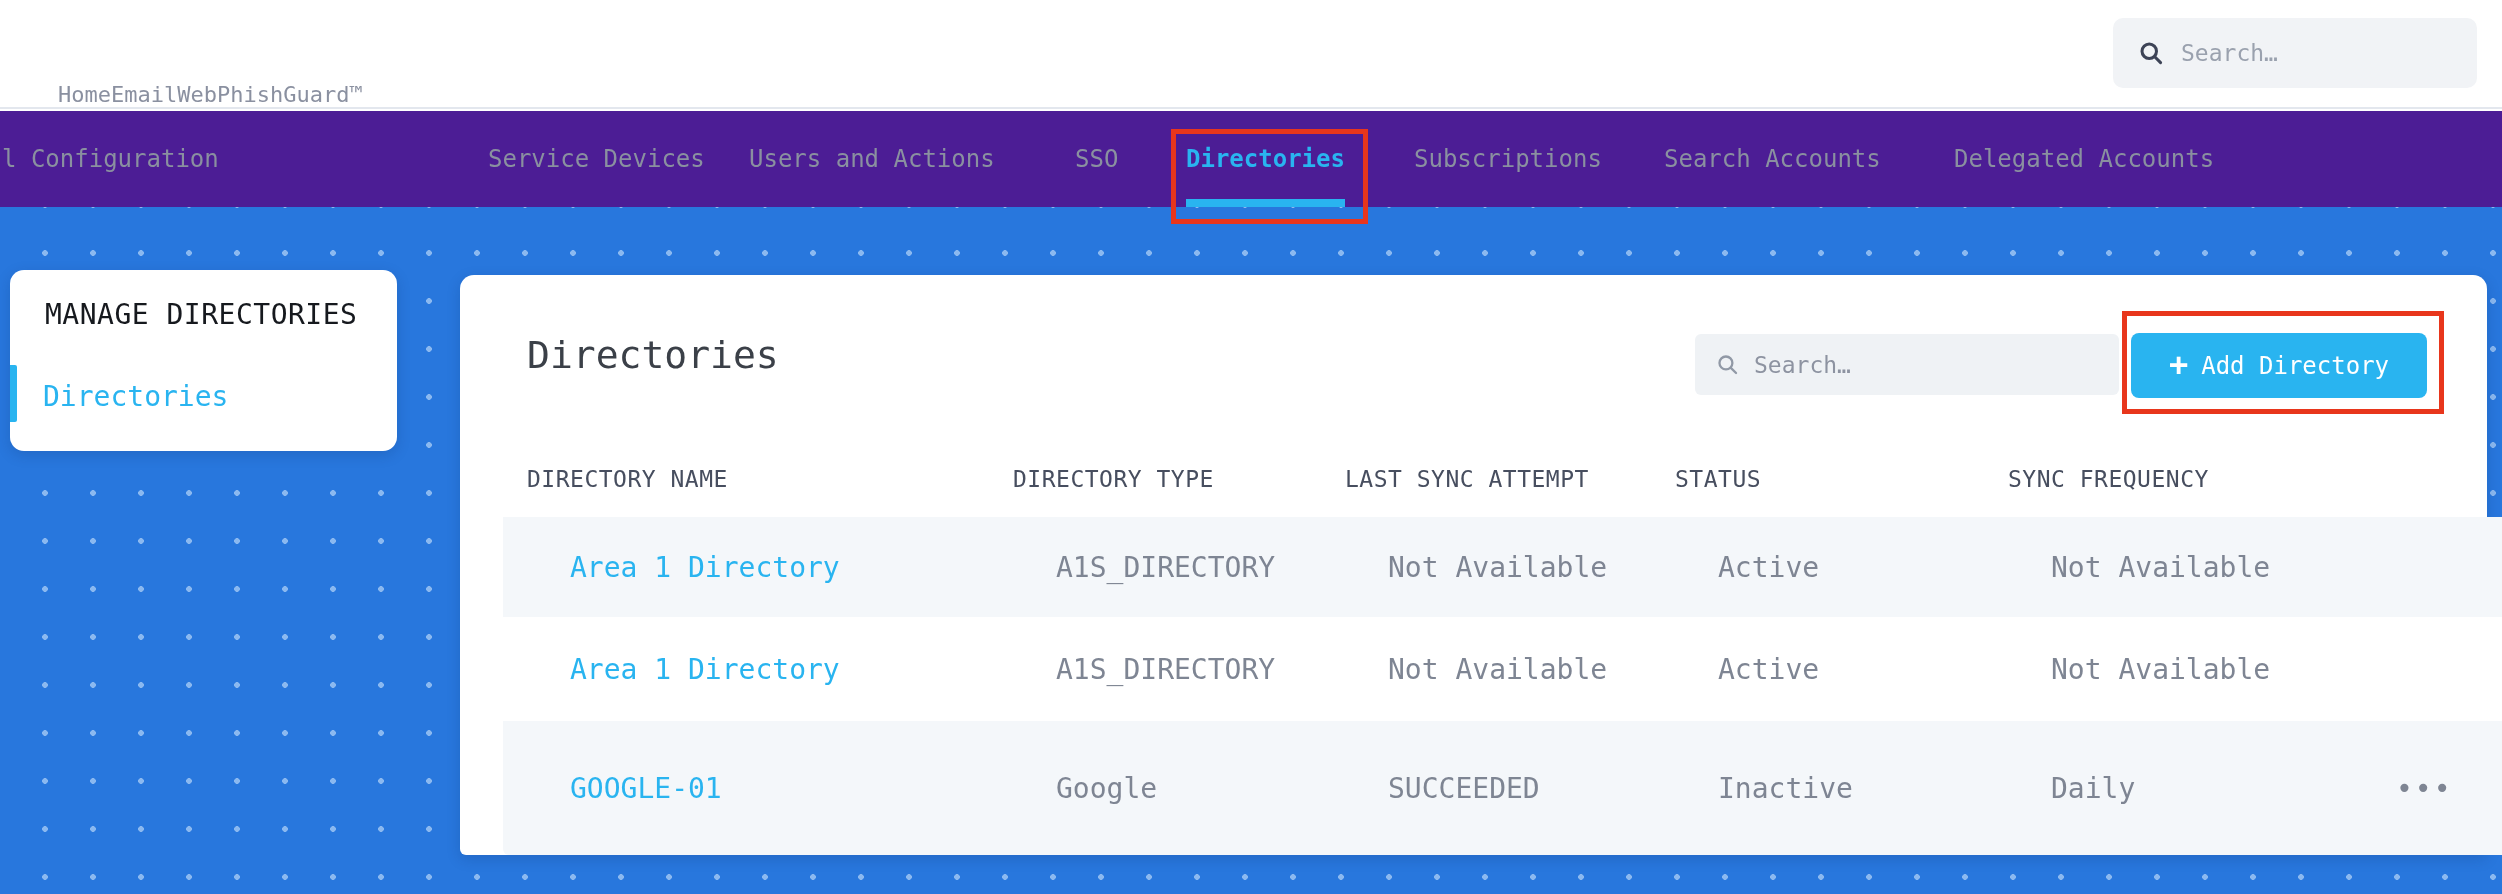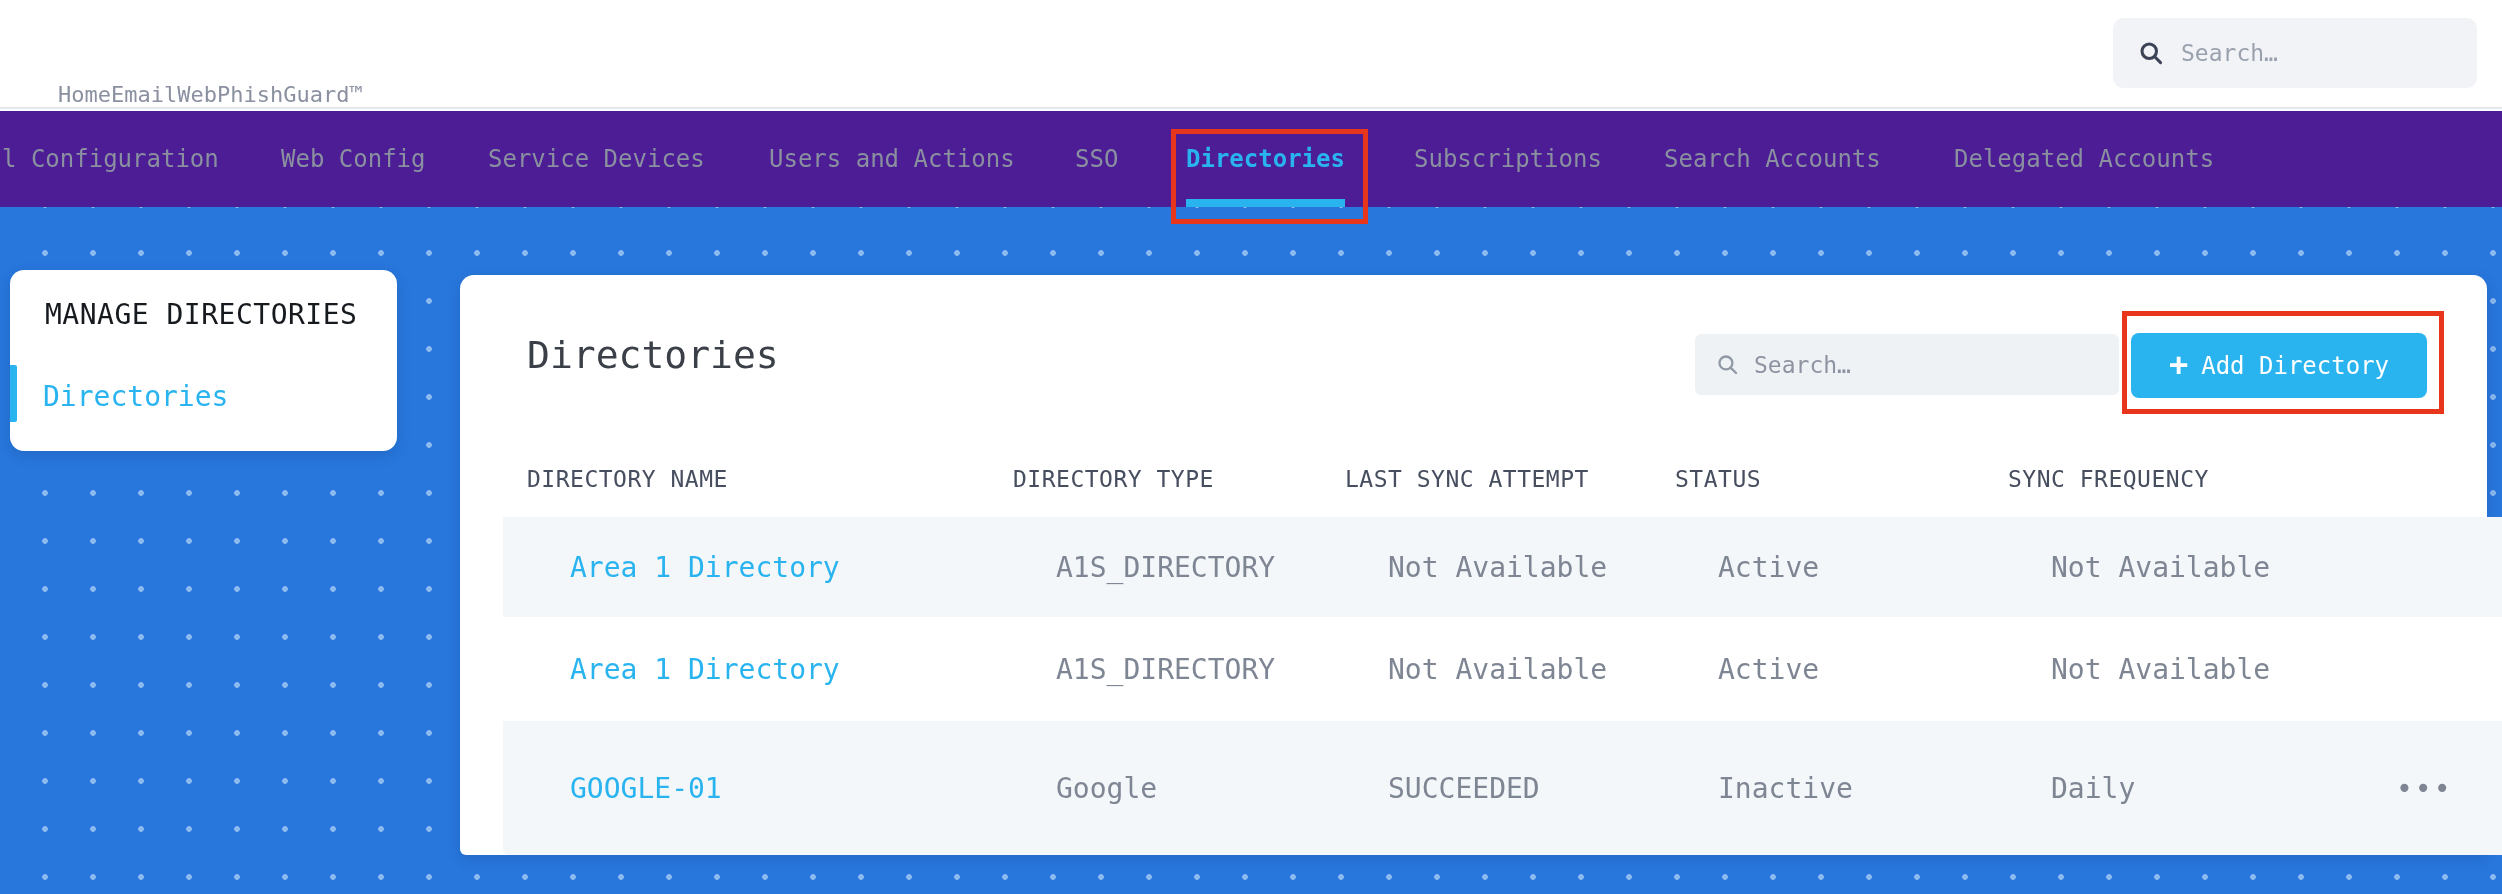--- a/index.html
+++ b/index.html
@@ -21,21 +21,21 @@
              border-radius:10px; display:flex; align-items:center; padding-left:24px; gap:16px;}
   .topsearch input{flex:1; min-width:0; background:transparent; border:none; outline:none;
                    font:inherit; font-size:23px; color:#3e4356; padding-right:14px;}
   .topsearch input::placeholder{color:#9aa1ae;}
   .card-search input::placeholder{color:#8d93a1;}
 
   
   .subnav{position:absolute; left:0; top:111px; width:100%; height:96px; background:#4c1d95; z-index:2;}
   .sn{position:absolute; top:0; height:100%; display:flex; align-items:center;
       font-size:24px; color:var(--nav-text); cursor:pointer; white-space:nowrap;}
-  .sn-1{left:2px;} .sn-2{left:281px;} .sn-3{left:488px;} .sn-4{left:769px;} .sn-5{left:1075px;}
+  .sn-1{left:2px;} .sn-2{left:281px;} .sn-3{left:488px;} .sn-4{left:749px;} .sn-5{left:1075px;}
   .sn-6{left:1186px;} .sn-7{left:1414px;} .sn-8{left:1664px;} .sn-9{left:1954px;}
   .sn.active{color:var(--accent); font-weight:700;}
   .sn .underline{position:absolute; left:0; right:0; bottom:0; height:8px; background:var(--accent);}
 
   
   .content{position:absolute; left:0; top:207px; width:100%; height:687px;
            background-color:var(--page-blue);
            background-image:radial-gradient(circle, rgba(220,238,255,0.55) 2.6px, rgba(0,0,0,0) 3.1px);
            background-size:48px 48px; background-position:21px 22px;}
 
@@ -102,21 +102,20 @@
           <circle cx="10.5" cy="10.5" r="6.2"></circle>
             <line x1="15.2" y1="15.2" x2="20.2" y2="20.2"></line>
         </svg>
       </span>
       <input type="text" placeholder="Search…" style="">
     </div>
   </header>
 
   <nav class="subnav">
     <span class="sn sn-1">l Configuration</span>
-    <span class="sn sn-2">Web Config</span>
     <span class="sn sn-3">Service Devices</span>
     <span class="sn sn-4">Users and Actions</span>
     <span class="sn sn-5">SSO</span>
     <span class="sn sn-6 active">
       <span>Directories</span>
       <span class="underline"></span>
     </span>
     <span class="sn sn-7">Subscriptions</span>
     <span class="sn sn-8">Search Accounts</span>
     <span class="sn sn-9">Delegated Accounts</span>

